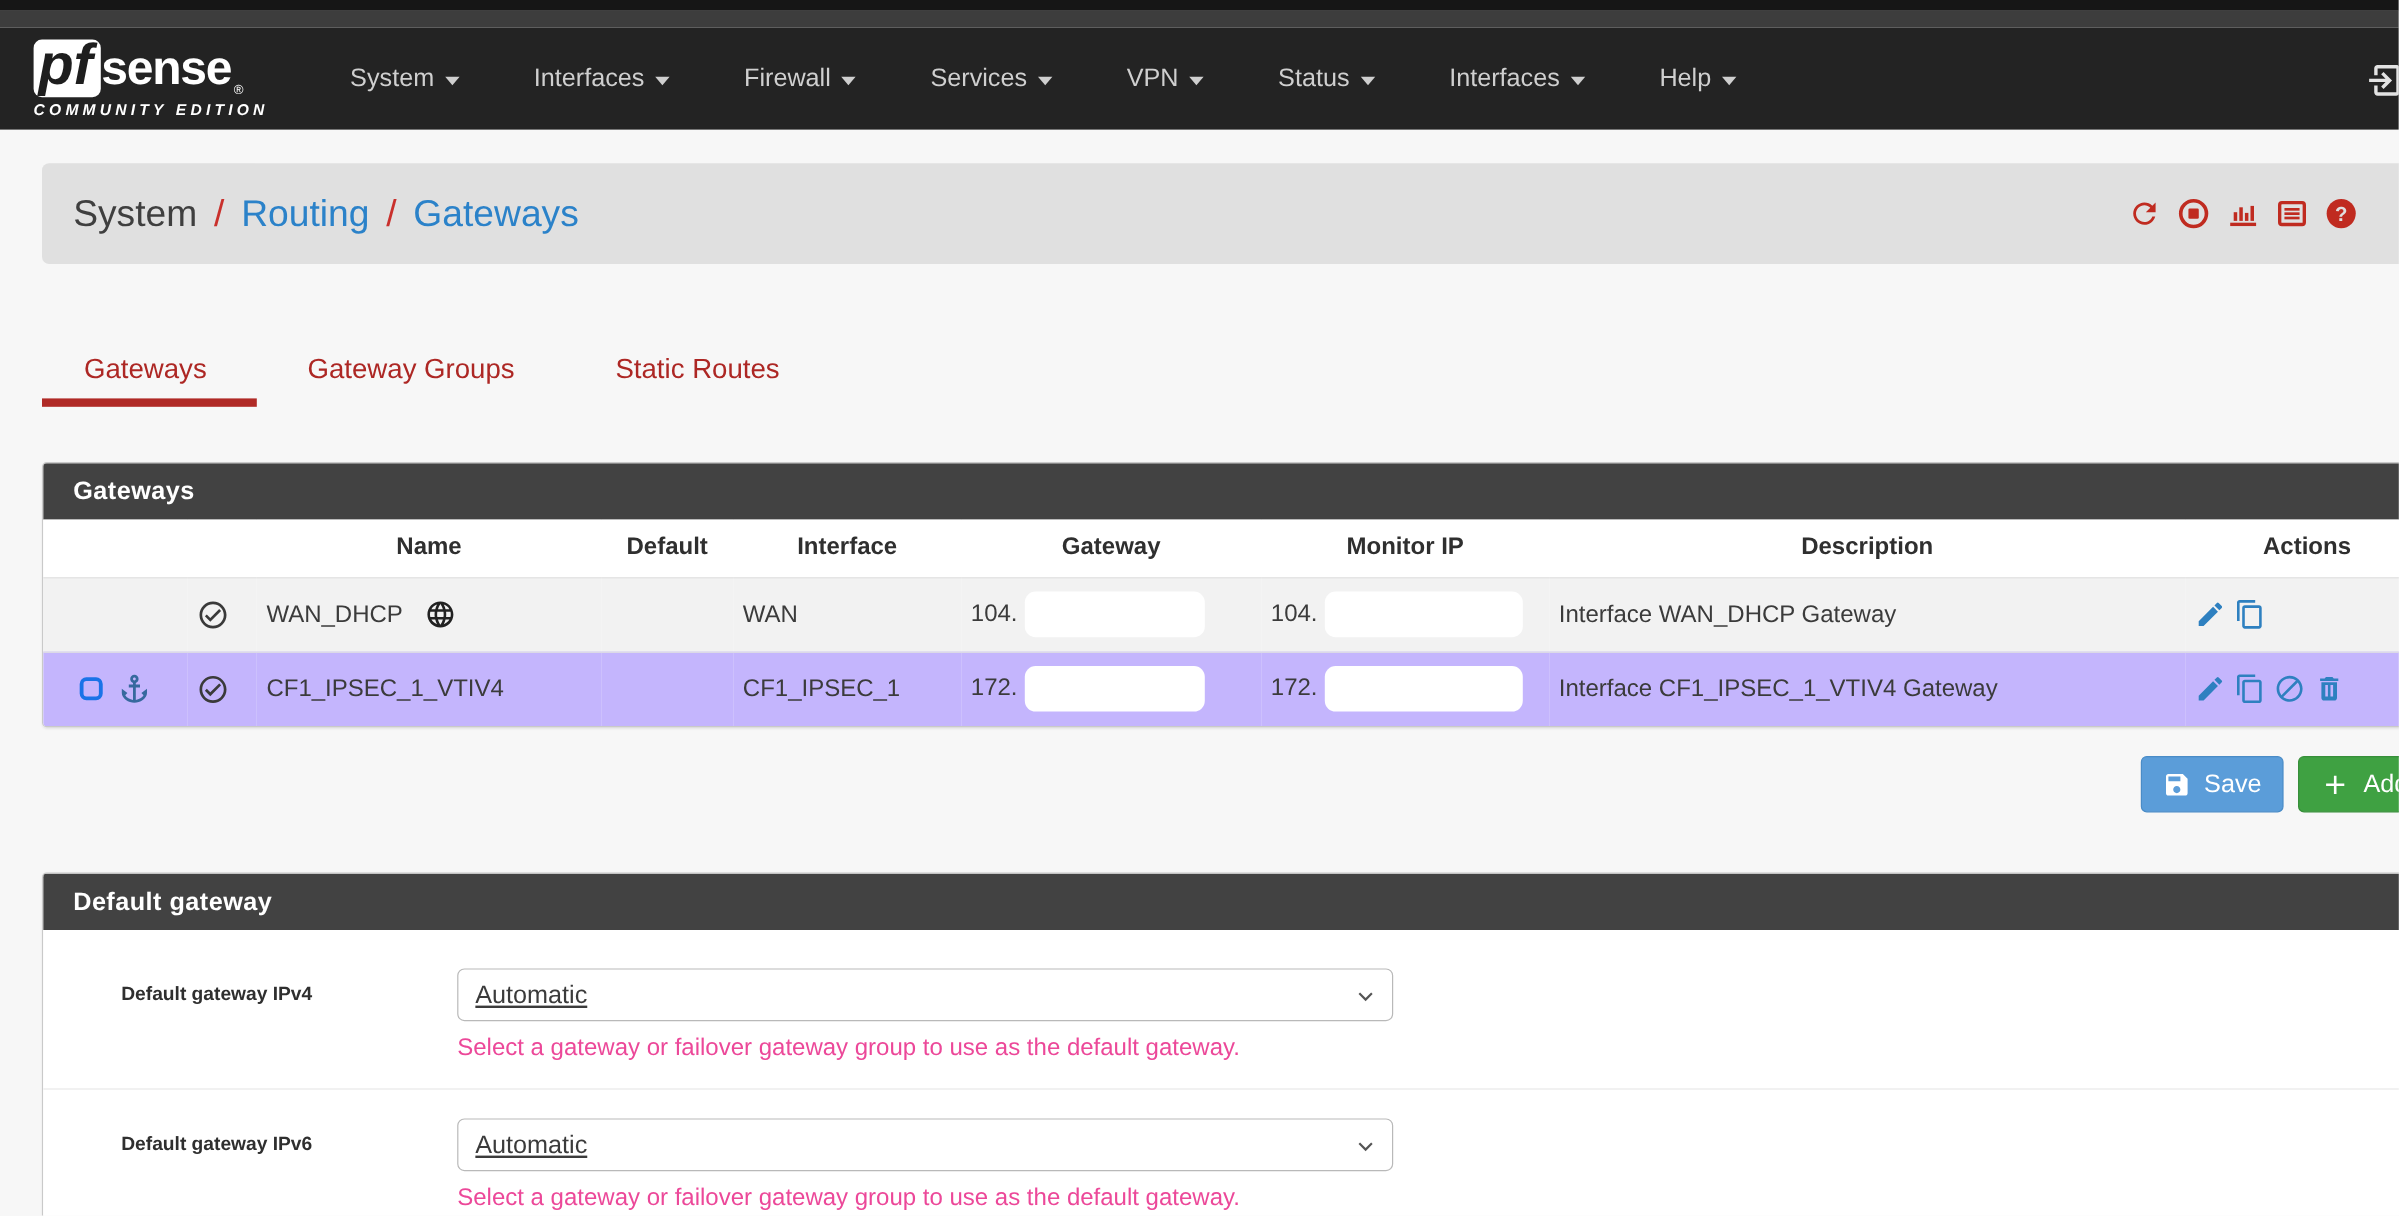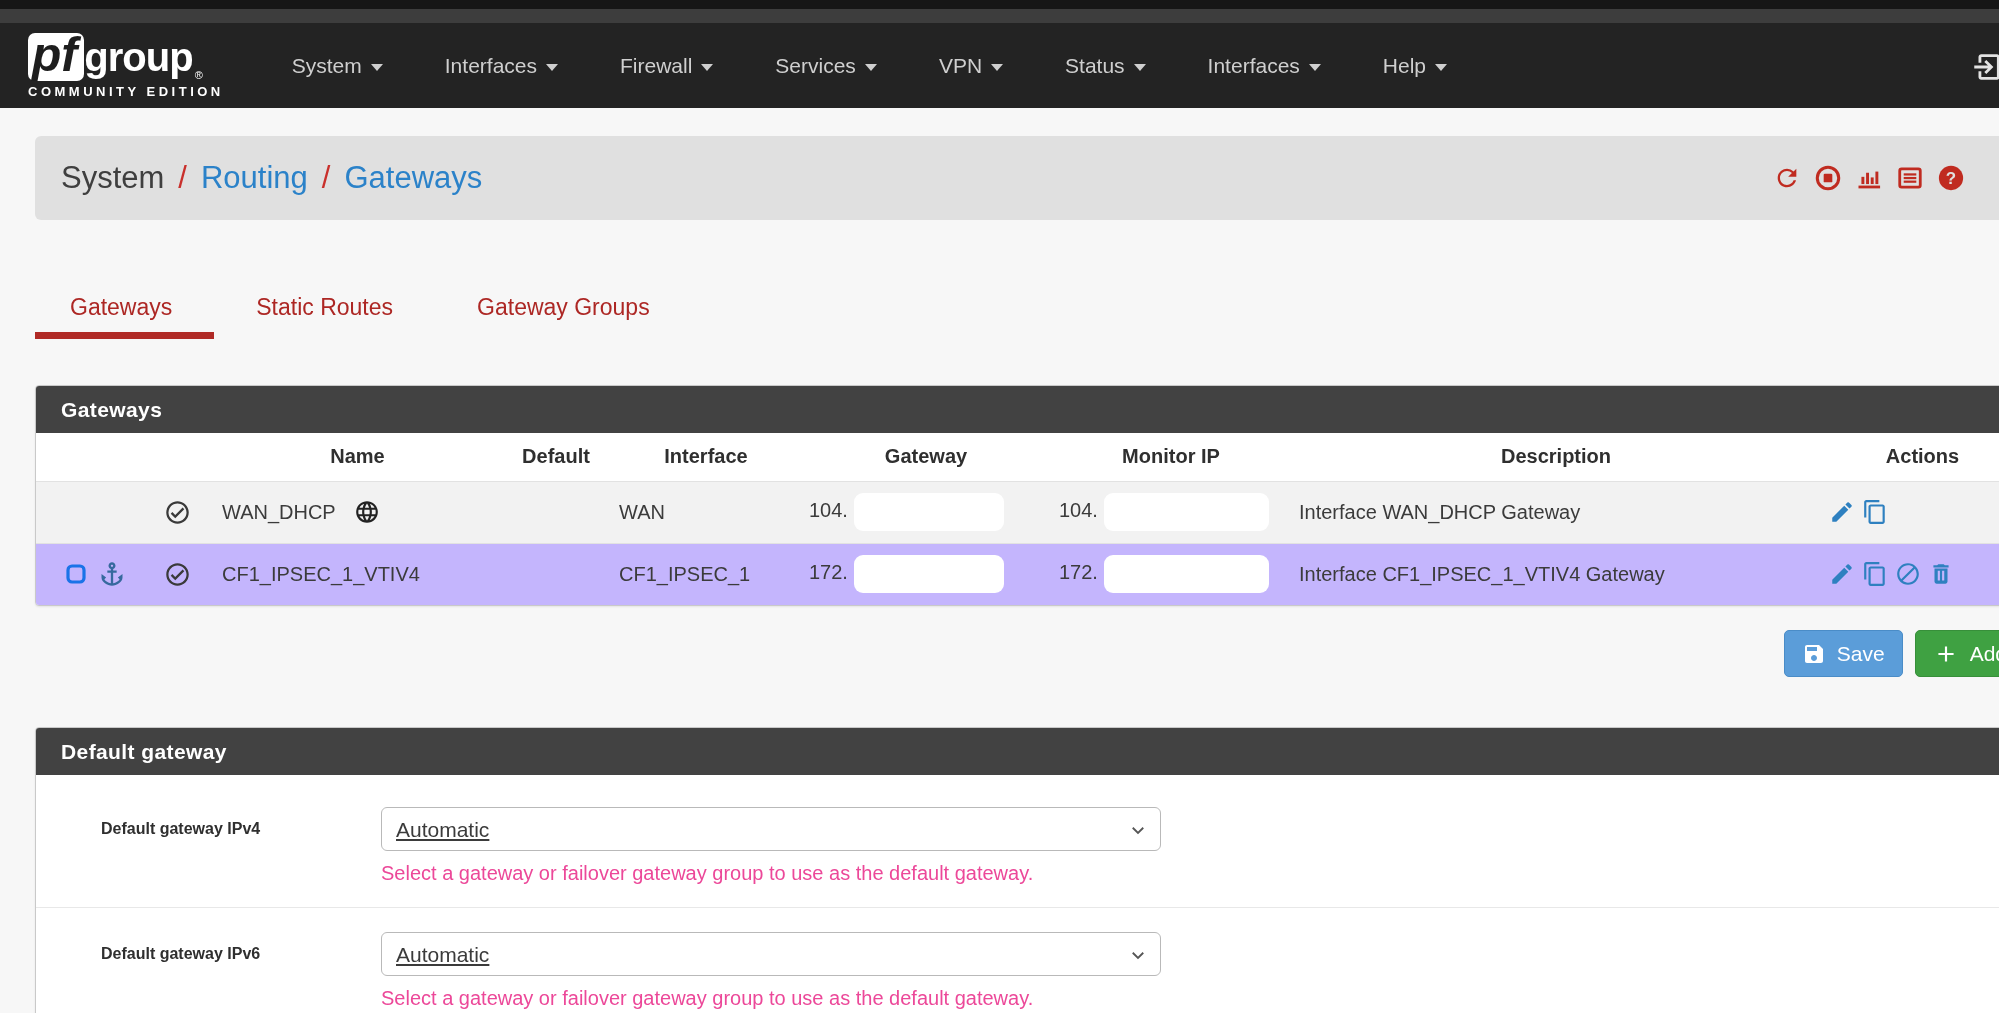--- a/index.html
+++ b/index.html
@@ -24,21 +24,21 @@
   }
   .logo { margin-left:28px; display:flex; flex-direction:column; }
   .logo-row { display:flex; align-items:center; }
   .pf-box {
     background:#fff; color:#1e1e1e; border-radius:7px;
     font-size:48px; font-weight:bold; font-style:italic;
     padding:0 7px 4px 4px; line-height:44px;
   }
   .sense { color:#fff; font-size:40px; font-weight:bold; letter-spacing:-1px; line-height:44px; }
   .reg { color:#fff; font-size:11px; align-self:flex-end; margin-left:2px; }
-  .edition { color:#fff; font-size:13px; font-weight:bold; letter-spacing:3.5px; margin-top:3px; }
+  .edition { color:#fff; font-size:13px; font-weight:bold; letter-spacing:3.5px; margin-top:3px;font-style:italic; }
   .nav-items { display:flex; margin-left:68px; gap:62px; list-style:none; }
   .nav-item {
     color:#cfcfcf; font-size:21px; cursor:pointer;
     display:flex; align-items:center; gap:9px; white-space:nowrap;
   }
   .caret {
     width:0; height:0; border-left:6px solid transparent;
     border-right:6px solid transparent; border-top:7px solid #cfcfcf;
     margin-top:3px;
   }
@@ -148,21 +148,21 @@
 </head>
 <body>
 
 <div class="strip1"></div>
 <div class="strip2"></div>
 
 <header class="navbar">
   <div class="logo">
     <div class="logo-row">
       <span class="pf-box">pf</span>
-        <span class="sense">group</span>
+        <span class="sense">sense</span>
         <span class="reg">®</span>
     </div>
     <div class="edition">COMMUNITY EDITION</div>
   </div>
   <ul class="nav-items">
     <li class="nav-item">
         <span>System</span>
         <span class="caret"></span>
       </li>
     <li class="nav-item">
@@ -244,22 +244,22 @@
         <svg width="28" height="28" viewBox="0 0 24 24">
             <circle cx="12" cy="12" r="10.4" fill="currentColor"></circle>
             <text x="12" y="17.2" text-anchor="middle" font-size="14.5" font-weight="bold" fill="#e0e0e0" font-family="Liberation Sans, sans-serif">?</text>
           </svg>
       </span>
     </div>
   </div>
 
   <ul class="tabs">
     <li class="tab active">Gateways</li>
+    <li class="tab">Gateway Groups</li>
     <li class="tab">Static Routes</li>
-    <li class="tab">Gateway Groups</li>
   </ul>
 
   <div class="panel panel-gateways">
     <div class="panel-heading">Gateways</div>
     <table class="gw">
       <colgroup>
         <col class="c-overlay">
           <col class="c-status">
           <col class="c-name">
           <col class="c-default">

